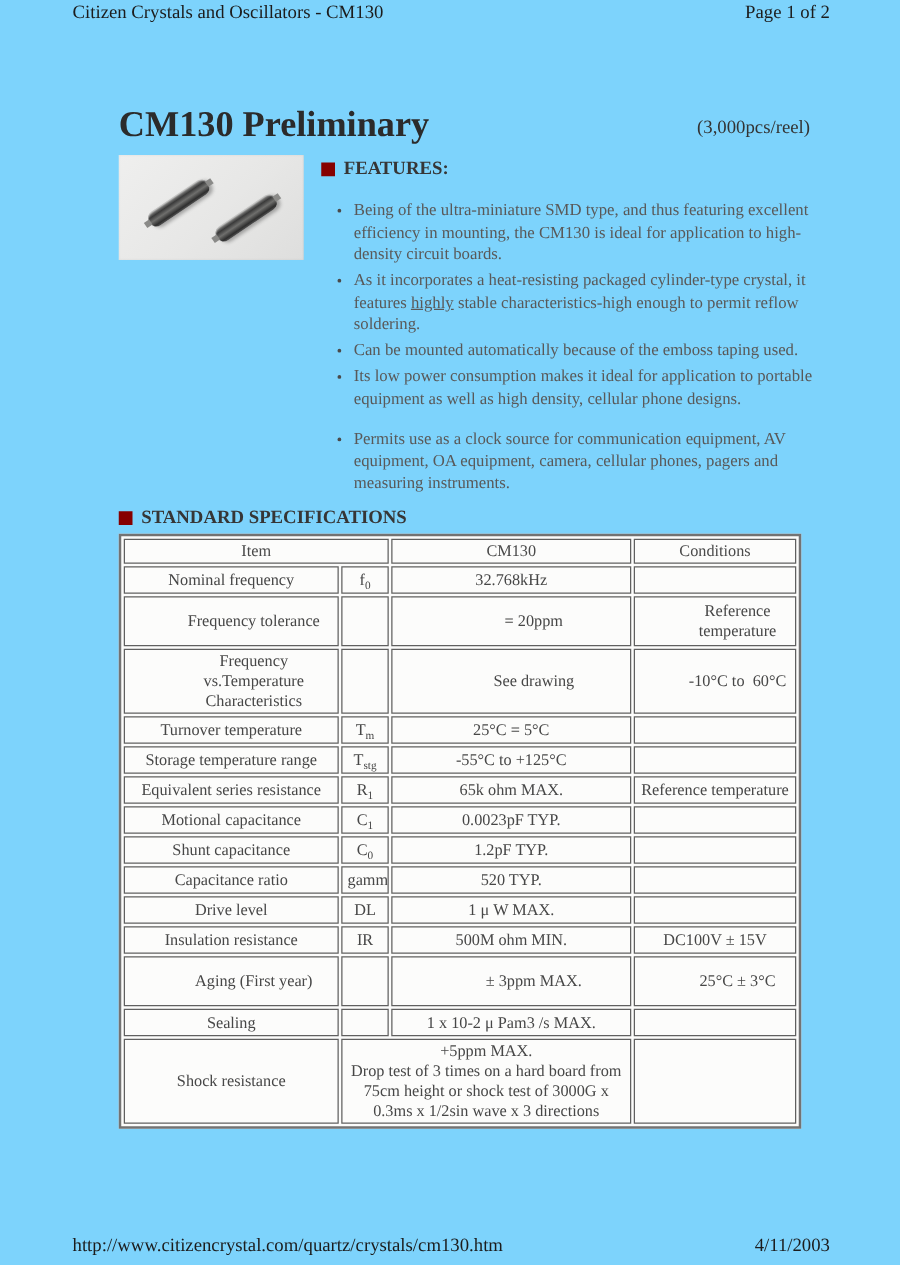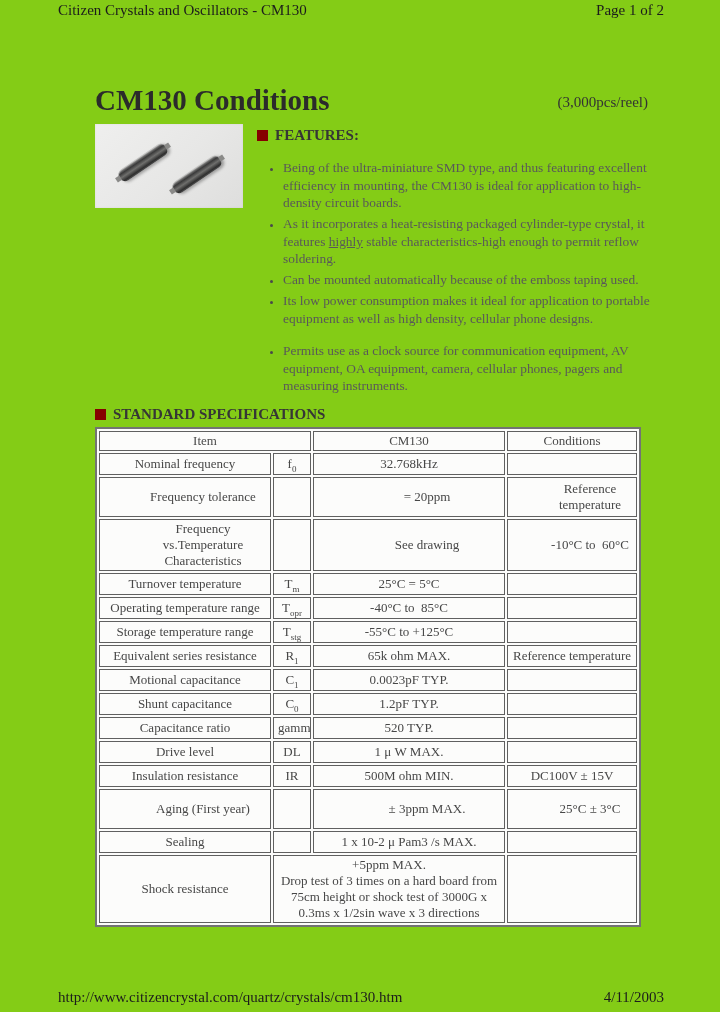--- a/index.html
+++ b/index.html
@@ -4,21 +4,21 @@
 <style>
   html,body{margin:0;padding:0;}
   body{
     width:720px;height:1012px;
     background:#f4f4f2;
     font-family:"Liberation Serif","DejaVu Serif",serif;
     color:#333;
   }
   .page{
     position:relative;width:720px;height:1012px;
-    background:#84cc16;overflow:hidden;
+    background:#7dd3fc;overflow:hidden;
   }
   
   .run-hdr,.run-ftr{
     position:absolute;left:58px;right:56px;
     display:flex;justify-content:space-between;
     font-size:15px;color:#1c1c1c;
   }
   .run-hdr{top:2px;}
   .run-ftr{bottom:6px;}
   
@@ -90,21 +90,21 @@
 </head>
 <body>
 
 <div class="page">
 
   <div class="run-hdr">
     <span>Citizen Crystals and Oscillators - CM130</span>
     <span>Page 1 of 2</span>
   </div>
 
-  <h1 class="title-main">CM130 Conditions</h1>
+  <h1 class="title-main">CM130 Preliminary</h1>
   <span class="title-note">(3,000pcs/reel)</span>
 
   <div class="photo">
     <div class="capsule c1"></div>
     <div class="capsule c2"></div>
   </div>
 
   <div class="features-block">
     <h2 class="sec-heading">
       <span class="sq" style="background: rgb(134, 0, 0);"></span>
@@ -170,28 +170,20 @@
           </tr>
           <tr>
             <td>Turnover temperature</td>
             <td>
               <div class="sym-line">T<sub>m</sub></div>
             </td>
             <td class="val-cell">25°C = 5°C</td>
             <td></td>
           </tr>
           <tr>
-            <td>Operating temperature range</td>
-            <td>
-              <div class="sym-line">T<sub>opr</sub></div>
-            </td>
-            <td class="val-cell">-40°C to &nbsp;85°C</td>
-            <td></td>
-          </tr>
-          <tr>
             <td>Storage temperature range</td>
             <td>
               <div class="sym-line">T<sub>stg</sub></div>
             </td>
             <td class="val-cell">-55°C to +125°C</td>
             <td></td>
           </tr>
           <tr>
             <td>Equivalent series resistance</td>
             <td>

